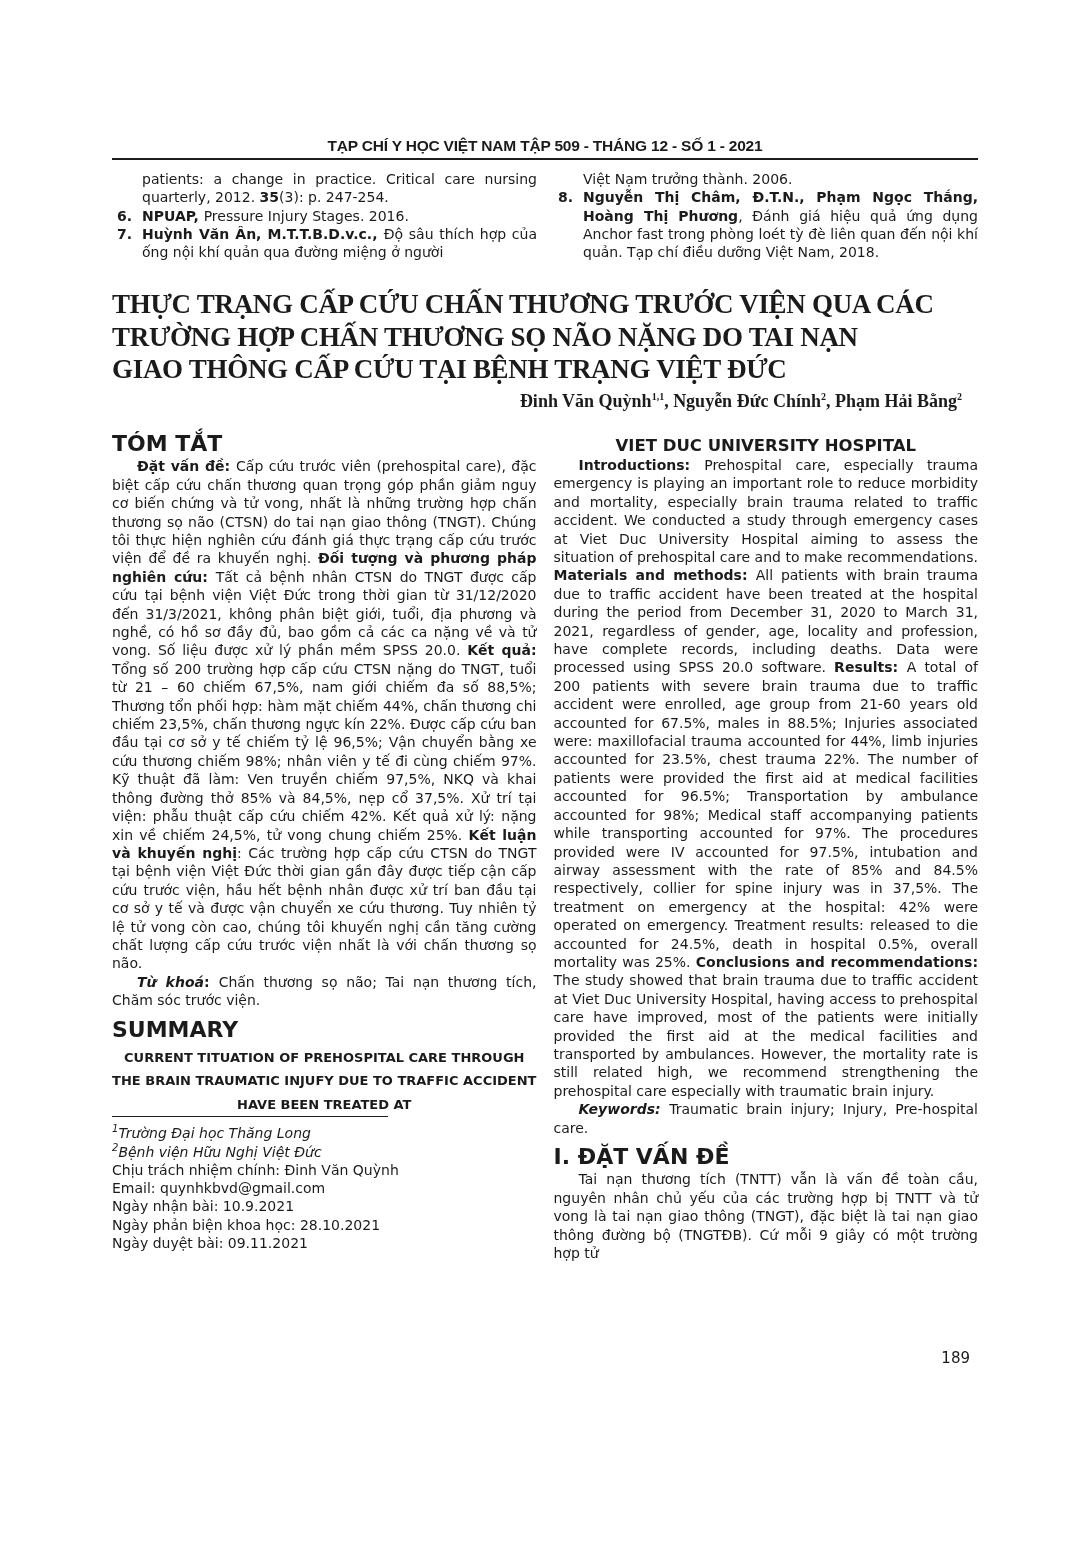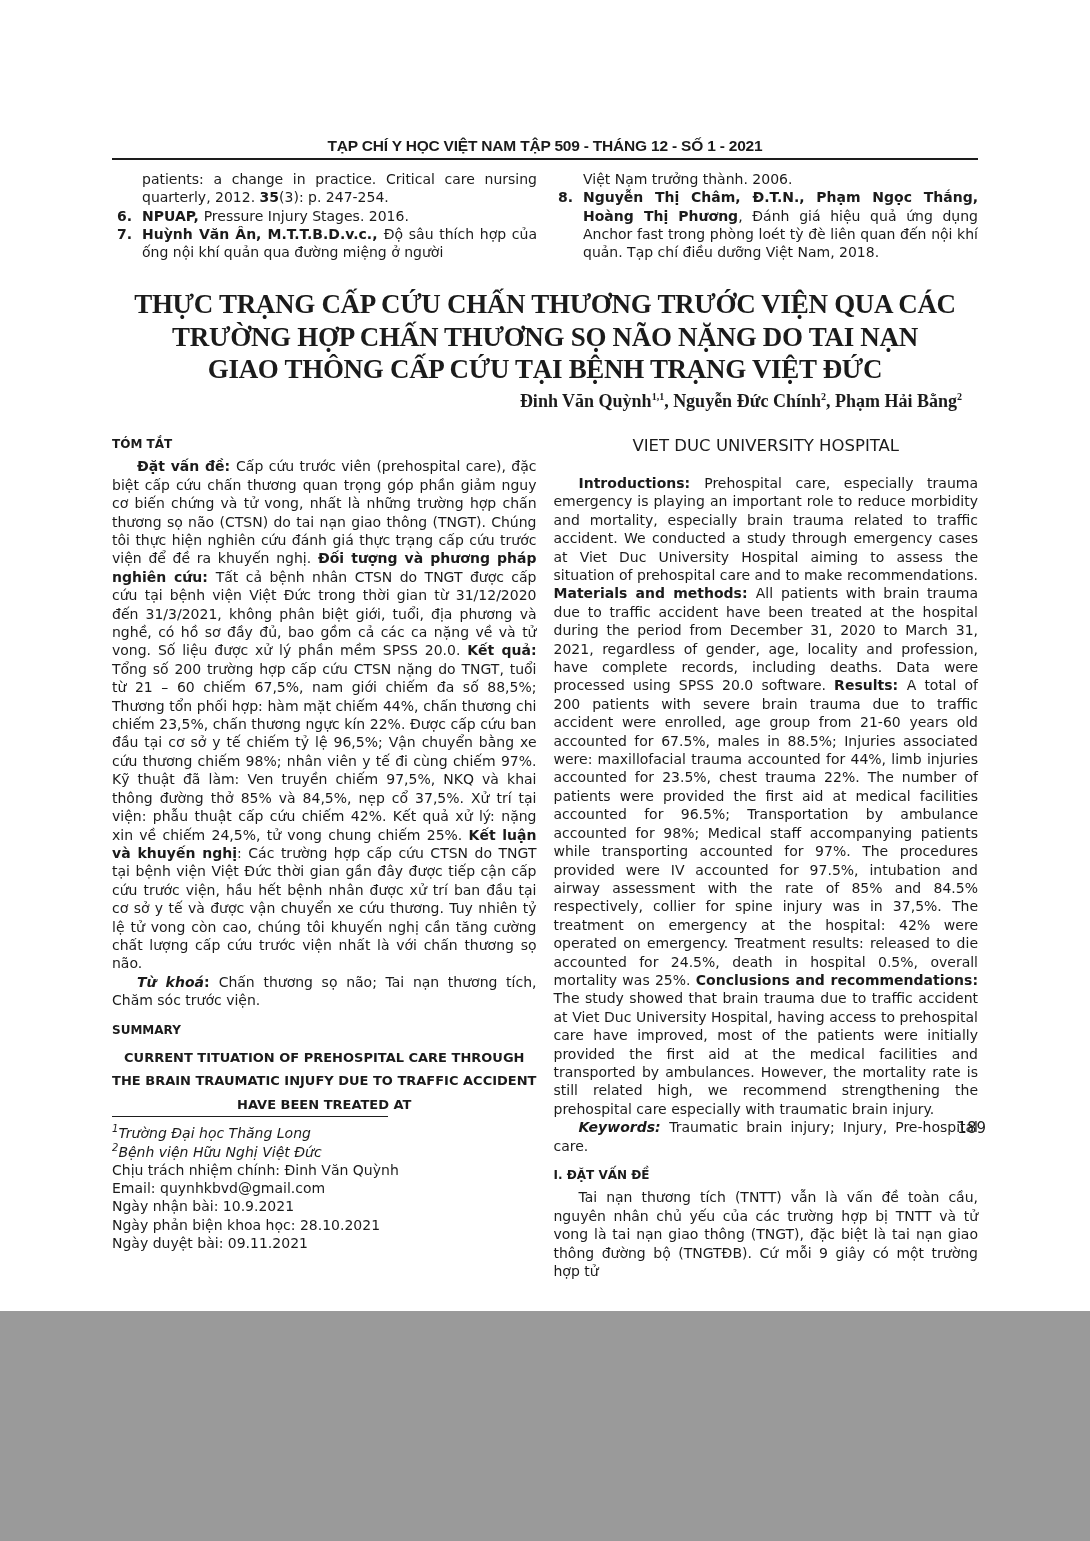--- a/index.html
+++ b/index.html
@@ -1,52 +1,52 @@
 <!DOCTYPE html>
 <html><head>
 <meta charset="utf-8">
 <style>
   html,body{margin:0;padding:0;background:#9a9a9a;}
   .page{
-    width:1090px;height:1311px;background:#ffffff;position:relative;overflow:hidden;
+    width:1090px;height:1541px;background:#ffffff;position:relative;overflow:hidden;
     color:#1b1b1b;font-family:"DejaVu Sans","Liberation Sans",sans-serif;margin:0 auto;
   }
   .content{padding:0 112px;}
   .jheader{
     margin-top:137px;text-align:center;font-weight:bold;font-size:15.5px;
     font-family:"Liberation Sans",sans-serif;letter-spacing:-0.2px;
   }
   .jrule{border-bottom:2.2px solid #1d1d1d;margin-top:3px;}
   .refs{display:flex;gap:16px;margin-top:10px;font-size:14px;line-height:18.3px;text-align:justify;align-items:center;}
   .refcol{flex:1;min-width:0;}
   .ref-item{position:relative;padding-left:30px;}
   .ref-num{position:absolute;left:5px;top:0;font-weight:bold;}
   .article-title{
-    margin-top:27px;text-align:center;font-family:"Liberation Serif","DejaVu Serif",serif;
+    margin-top:27px;font-family:"Liberation Serif","DejaVu Serif",serif;
     font-weight:bold;font-size:27px;line-height:32.5px;letter-spacing:-0.3px;
   }
   .authors{
     margin-top:5px;text-align:right;padding-right:16px;
     font-family:"Liberation Serif","DejaVu Serif",serif;font-weight:bold;font-size:18px;
   }
   .cols{display:flex;gap:17px;margin-top:23px;}
   .col{flex:1;min-width:0;font-size:14px;line-height:18.4px;text-align:justify;}
-  .h-sec{font-size:12px;font-weight:bold;text-align:left;margin:0 0 4px 0;}
+  .h-sec{font-size:22px;font-weight:bold;text-align:left;margin:0 0 4px 0;}
   .h-sec.spaced{margin-top:11px;}
   .para{margin:0;text-indent:25px;}
-  .center-head{text-align:center;font-weight:normal;font-size:16.5px;line-height:21px;margin-bottom:18px;}
+  .center-head{text-align:center;font-weight:bold;font-size:16.5px;line-height:21px;margin-bottom:0;}
   .en-title{
     text-align:center;font-weight:bold;font-size:13px;line-height:23.5px;
     margin-top:7px;text-indent:0;
   }
   .footnote{font-size:14px;line-height:18.2px;text-align:left;}
   .fn-rule{width:276px;border-top:1.6px solid #1d1d1d;margin-bottom:7px;}
   .fn-line{white-space:nowrap;}
   .sup{font-size:10px;vertical-align:super;line-height:0;}
-  .pageno{position:absolute;right:104px;bottom:174px;font-size:15px;}
+  .pageno{position:absolute;right:120px;bottom:174px;font-size:15px;}
   .b{font-weight:bold;}
   .i{font-style:italic;}
 </style>
 </head>
 <body>
 
 <div class="page">
   <div class="content">
 
     <div class="jheader">TẠP CHÍ Y HỌC VIỆT NAM TẬP 509 - THÁNG 12 - SỐ 1 - 2021</div>

